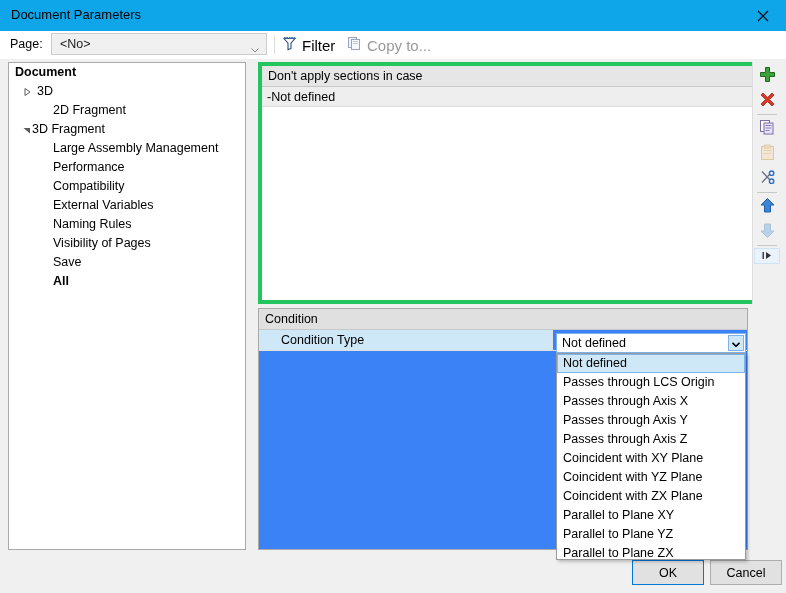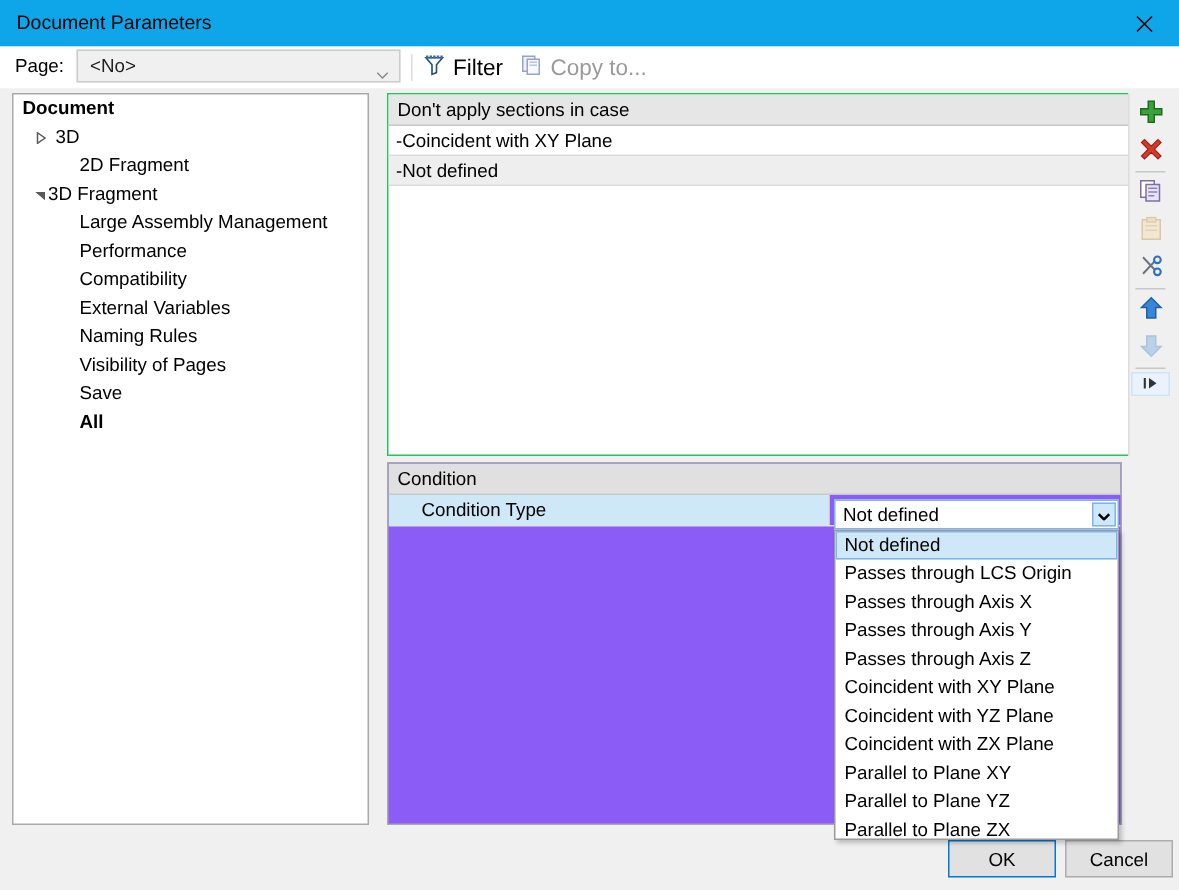--- a/index.html
+++ b/index.html
@@ -71,21 +71,21 @@
   }
   .trow .tlabel{position:absolute;top:0;}
   .trow.sel{background:#0078d7;}
   .trow.sel .tlabel{color:#ffffff;}
   .trow.bold .tlabel{font-weight:bold;}
   .tw{position:absolute;width:12px;height:19px;}
   .tw svg{position:absolute;left:2px;top:6px;}
   
   .listpanel{
     position:absolute;left:258px;top:3px;width:498px;height:242px;
-    background:#ffffff;border:1px solid #22c55e;
+    background:#ffffff;border:4px solid #22c55e;
     box-sizing:border-box;overflow:hidden;
   }
   .listheader{
     height:21px;line-height:21px;
     background:#e6e6e6;
     border-bottom:1px solid #c8c8c8;
     padding-left:6px;font-size:12.5px;color:#000;
     box-sizing:border-box;
   }
   .lrow{
@@ -107,21 +107,21 @@
   .vsep{position:absolute;left:4px;width:20px;height:1px;background:#c8c8c8;}
   .vexp{
     position:absolute;left:1px;width:26px;height:16px;
     background:#eaf3fb;border:1px solid #cfe3f5;
     display:flex;align-items:center;justify-content:center;
     box-sizing:border-box;
   }
   
   .condpanel{
     position:absolute;left:258px;top:249px;width:490px;height:242px;
-    background:#8b5cf6;border:1px solid #a9a9a9;
+    background:#3b82f6;border:1px solid #a9a9a9;
     box-sizing:border-box;overflow:hidden;
   }
   .condheader{
     height:21px;line-height:21px;
     background:#e0e0e0;border-bottom:1px solid #c8c8c8;
     padding-left:6px;font-size:12.5px;box-sizing:border-box;
   }
   .crow{
     position:relative;height:21px;
     border-bottom:1px solid #e0e0e0;box-sizing:border-box;
@@ -281,21 +281,20 @@
         <span class="tlabel" style="left: 44px;">Save</span>
       </div>
       <div class="trow bold">
         <span class="tlabel" style="left: 44px;">All</span>
       </div>
     </div>
 
   <div class="listpanel">
     <div class="listheader">Don't apply sections in case</div>
     <div id="listrows">
-        <div class="lrow">-Coincident with XY Plane</div>
         <div class="lrow alt">-Not defined</div>
       </div>
   </div>
 
   <div class="vtoolbar">
     <div class="vbtn" style="top:2px;">
       <span>
         <svg width="17" height="17" viewBox="0 0 17 17">
           <path d="M6.5,1.5 L10.5,1.5 L10.5,6.5 L15.5,6.5 L15.5,10.5 L10.5,10.5 L10.5,15.5 L6.5,15.5 L6.5,10.5 L1.5,10.5 L1.5,6.5 L6.5,6.5 Z" fill="#3ca13c" stroke="#1d6b1d" stroke-width="1"></path>
         </svg>

